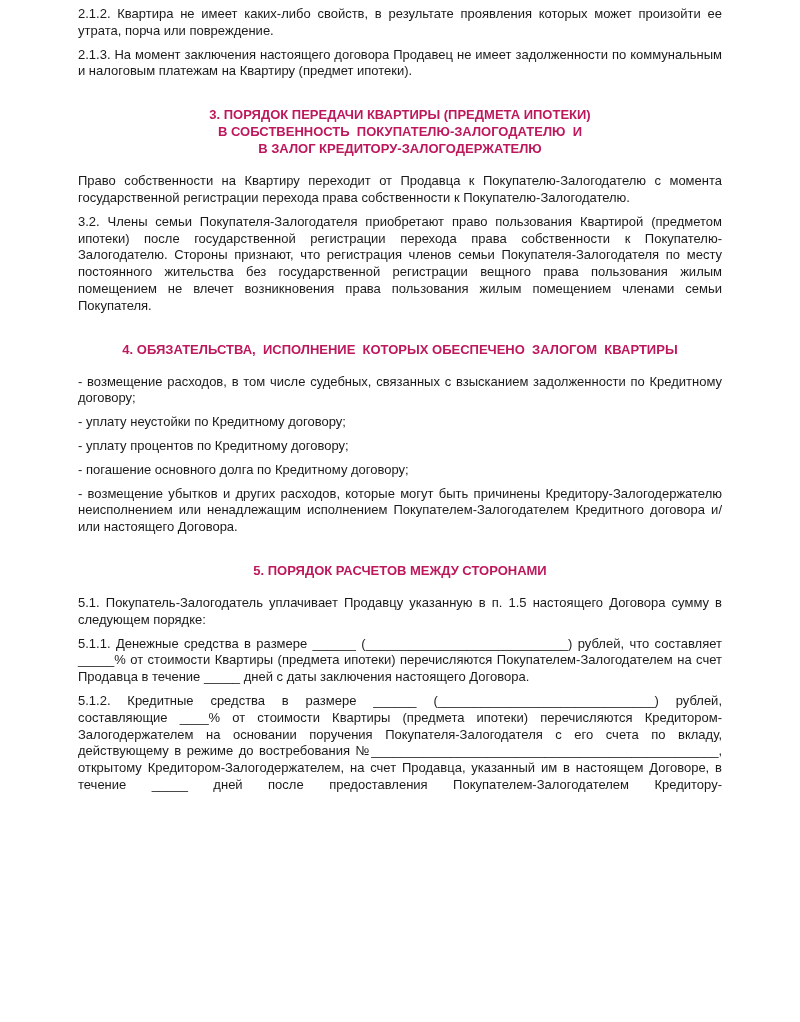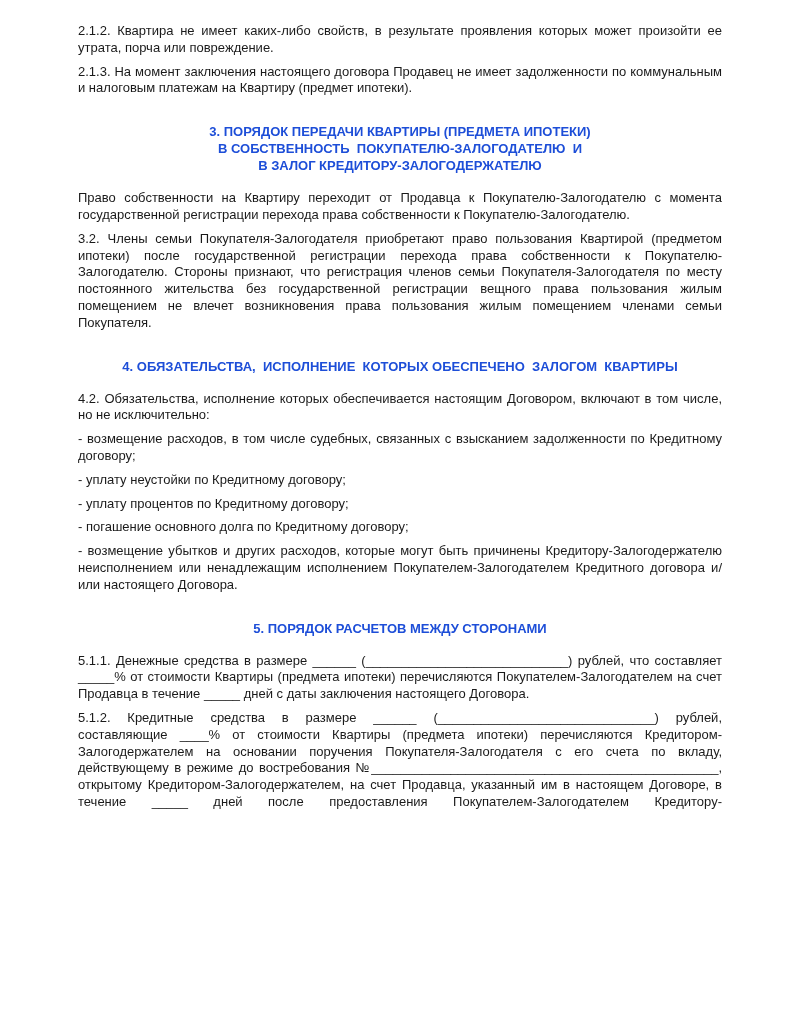--- a/index.html
+++ b/index.html
@@ -9,38 +9,38 @@
   }
   body {
     width: 800px;
     height: 1022px;
     overflow: hidden;
   }
   .page {
     box-sizing: border-box;
     width: 800px;
     height: 1022px;
-    padding: 23px 78px 20px 78px;
+    padding: 6px 78px 20px 78px;
     font-family: "Liberation Sans", sans-serif;
     font-size: 13px;
     line-height: 16.8px;
     color: #1a1a1a;
   }
   .para {
     margin: 0 0 7px 0;
     text-align: justify;
   }
   .heading {
     margin: 26px 0 16px 0;
     font-size: 13px;
     font-weight: 700;
     line-height: 17px;
     text-align: center;
     white-space: pre-wrap;
-    color: #1d4ed8;
+    color: #be185d;
   }
   .justify-all {
     text-align-last: justify;
   }
 </style>
 </head>
 <body>
 
 <main class="page">
   <p class="para">2.1.2. Квартира не имеет каких-либо свойств, в результате проявления которых может произойти ее утрата, порча или повреждение.</p>
@@ -48,24 +48,24 @@
 
   <h2 class="heading">3. ПОРЯДОК ПЕРЕДАЧИ КВАРТИРЫ (ПРЕДМЕТА ИПОТЕКИ)
 В СОБСТВЕННОСТЬ  ПОКУПАТЕЛЮ-ЗАЛОГОДАТЕЛЮ  И
 В ЗАЛОГ КРЕДИТОРУ-ЗАЛОГОДЕРЖАТЕЛЮ</h2>
 
   <p class="para">Право собственности на Квартиру переходит от Продавца к Покупателю-Залогодателю с момента государственной регистрации перехода права собственности к Покупателю-Залогодателю.</p>
   <p class="para">3.2. Члены семьи Покупателя-Залогодателя приобретают право пользования Квартирой (предметом ипотеки) после государственной регистрации перехода права собственности к Покупателю-Залогодателю. Стороны признают, что регистрация членов семьи Покупателя-Залогодателя по месту постоянного жительства без государственной регистрации вещного права пользования жилым помещением не влечет возникновения права пользования жилым помещением членами семьи Покупателя.</p>
 
   <h2 class="heading">4. ОБЯЗАТЕЛЬСТВА,  ИСПОЛНЕНИЕ  КОТОРЫХ ОБЕСПЕЧЕНО  ЗАЛОГОМ  КВАРТИРЫ</h2>
 
-  <p class="para">4.2. Обязательства, исполнение которых обеспечивается настоящим Договором, включают в том числе, но не исключительно:</p>
   <p class="para">- возмещение расходов, в том числе судебных, связанных с взысканием задолженности по Кредитному договору;</p>
   <p class="para">- уплату неустойки по Кредитному договору;</p>
   <p class="para">- уплату процентов по Кредитному договору;</p>
   <p class="para">- погашение основного долга по Кредитному договору;</p>
   <p class="para">- возмещение убытков и других расходов, которые могут быть причинены Кредитору-Залогодержателю неисполнением или ненадлежащим исполнением Покупателем-Залогодателем Кредитного договора и/или настоящего Договора.</p>
 
   <h2 class="heading">5. ПОРЯДОК РАСЧЕТОВ МЕЖДУ СТОРОНАМИ</h2>
 
+  <p class="para">5.1. Покупатель-Залогодатель уплачивает Продавцу указанную в п. 1.5 настоящего Договора сумму в следующем порядке:</p>
   <p class="para">5.1.1. Денежные средства в размере ______ (____________________________) рублей, что составляет _____% от стоимости Квартиры (предмета ипотеки) перечисляются Покупателем-Залогодателем на счет Продавца в течение _____ дней с даты заключения настоящего Договора.</p>
   <p class="para justify-all">5.1.2. Кредитные средства в размере ______ (______________________________) рублей, составляющие ____% от стоимости Квартиры (предмета ипотеки) перечисляются Кредитором-Залогодержателем на основании поручения Покупателя-Залогодателя с его счета по вкладу, действующему в режиме до востребования №________________________________________________, открытому Кредитором-Залогодержателем, на счет Продавца, указанный им в настоящем Договоре, в течение _____ дней после предоставления Покупателем-Залогодателем Кредитору-</p>
 </main>
 
 </body></html>

